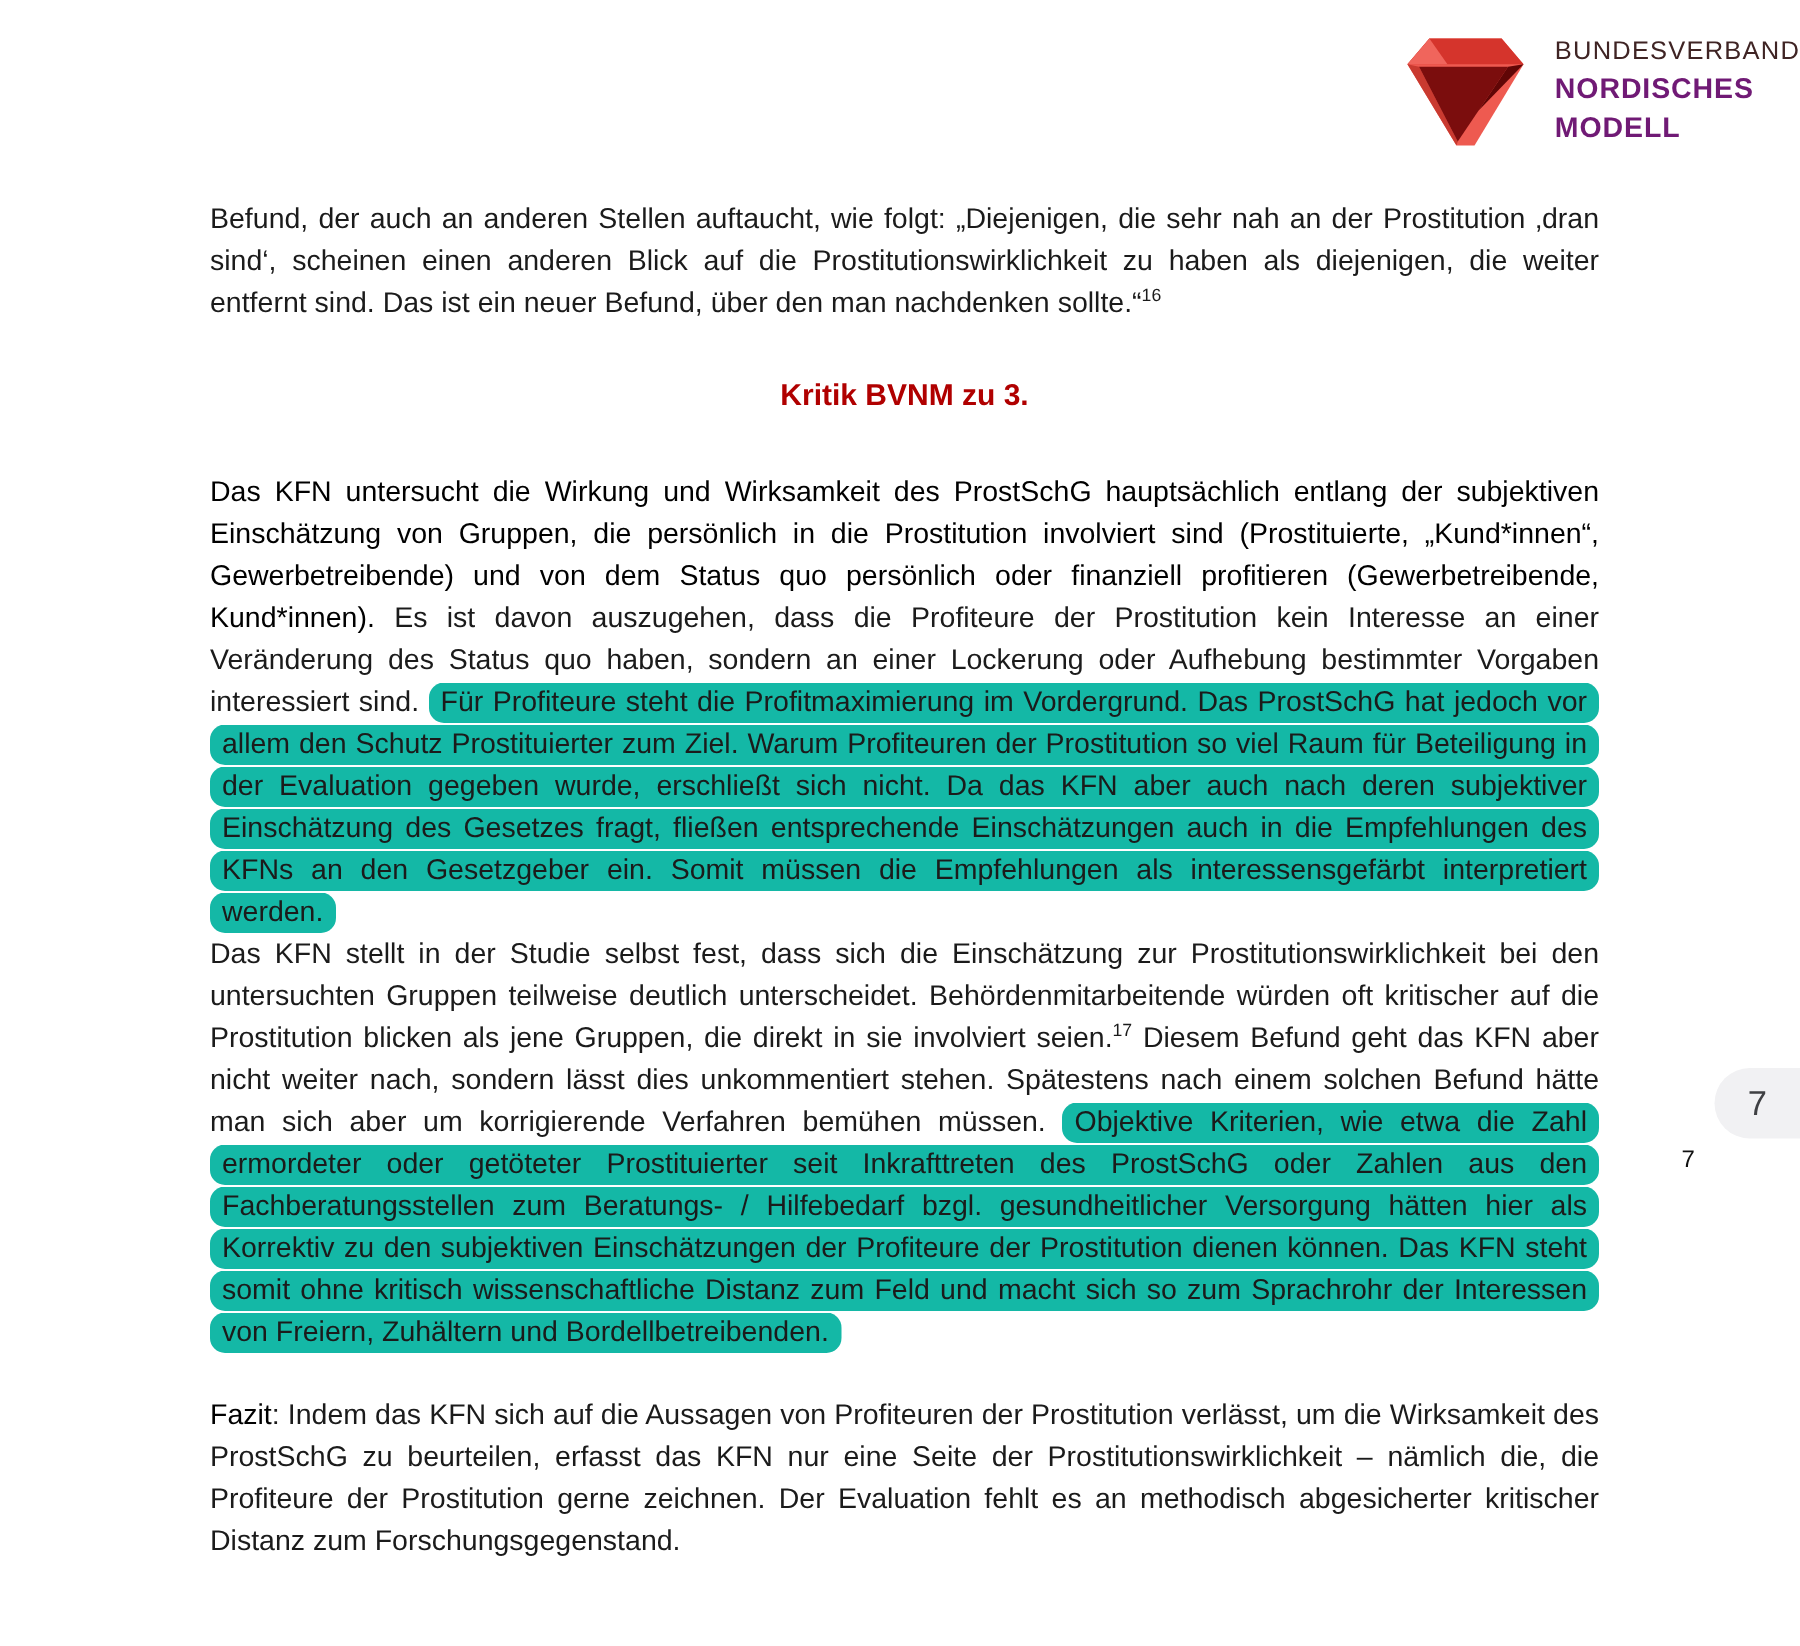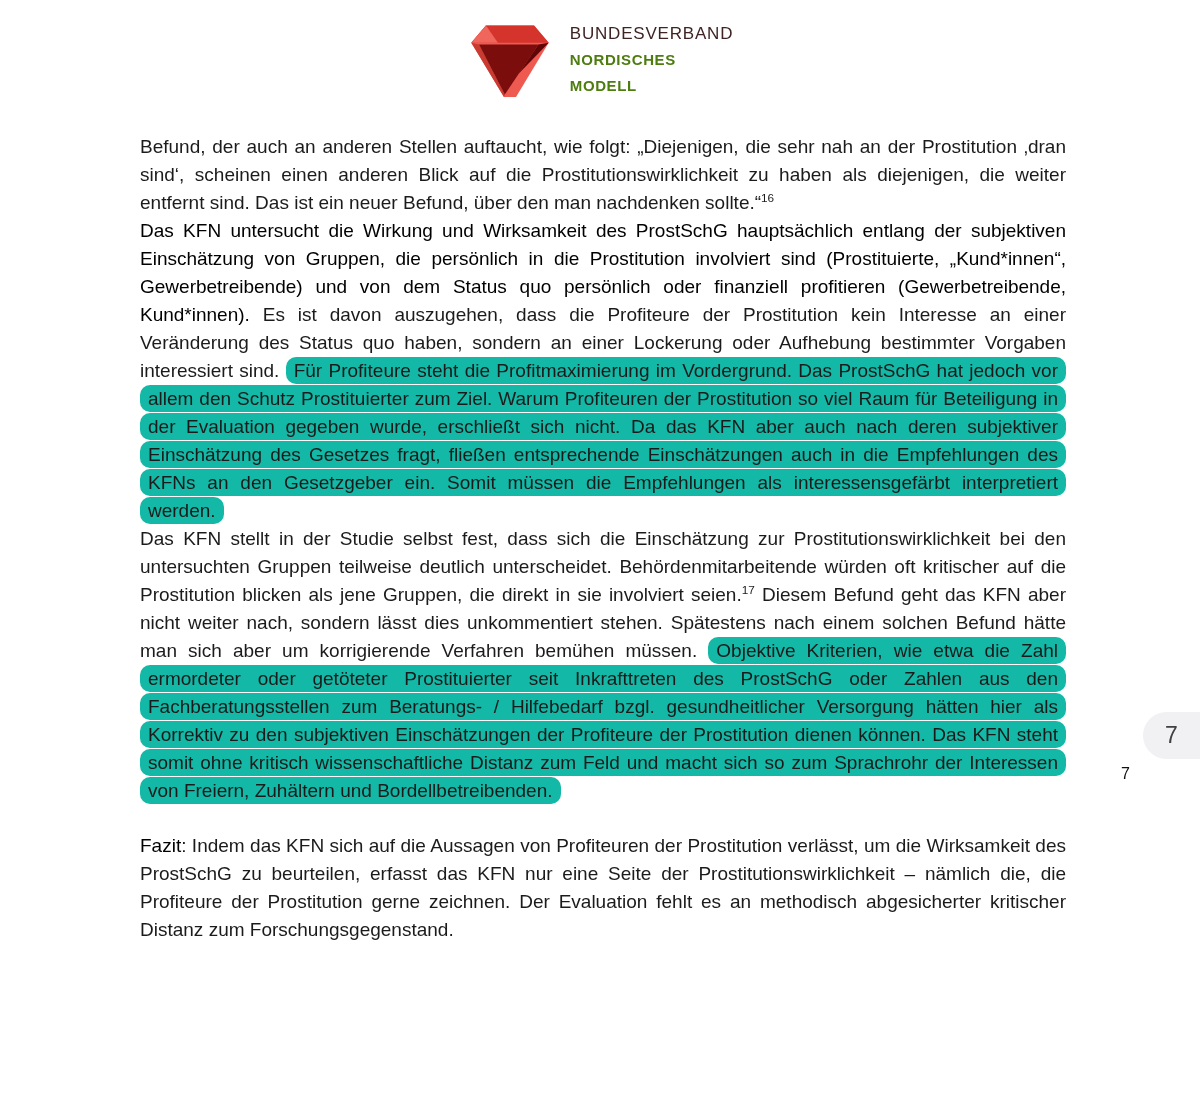--- a/index.html
+++ b/index.html
@@ -6,32 +6,32 @@
   .page{
     position:relative;
     width:1200px;height:1097px;
     background:#ffffff;
     overflow:hidden;
     font-family:"Liberation Sans","DejaVu Sans",sans-serif;
     color:#1b1b1b;
   }
   
   .logo{
-    display:flex;justify-content:center;align-items:center;
+    display:flex;justify-content:flex-end;align-items:center;
     gap:17px;padding-top:12px;height:96px;
   }
   .logo-gem{width:86px;height:94px;flex:0 0 auto;}
   .logo-text{display:flex;flex-direction:column;justify-content:center;}
   .logo-line1{
     font-size:17px;font-weight:500;letter-spacing:0.8px;
     color:#3f2424;line-height:26px;
   }
   .logo-line2,.logo-line3{
-    font-size:15px;font-weight:700;letter-spacing:0.6px;
-    color:#4d7c0f;line-height:26px;
+    font-size:19px;font-weight:700;letter-spacing:0.6px;
+    color:#701a75;line-height:26px;
   }
   
   .content{
     width:926px;margin-left:140px;padding-top:25px;
     font-size:19px;line-height:28px;text-align:justify;
   }
   .content p{margin:0;}
   p.p-intro{margin-bottom:0;}
   h2.section-heading{
     margin:33px 0 37px 0;
@@ -84,20 +84,21 @@
       <div class="logo-line1">BUNDESVERBAND</div>
       <div class="logo-line2">NORDISCHES</div>
       <div class="logo-line3">MODELL</div>
     </div>
   </header>
 
   <main class="content">
 
     <p class="p-intro"><span>Befund, der auch an anderen Stellen auftaucht, wie folgt: „Diejenigen, die sehr nah an der Prostitution ‚dran sind‘, scheinen einen anderen Blick auf die Prostitutionswirklichkeit zu haben als diejenigen, die weiter entfernt sind. Das ist ein neuer Befund, über den man nachdenken sollte.“</span><sup>16</sup></p>
 
+    <h2 class="section-heading">Kritik BVNM zu 3.</h2>
 
     <p class="p-critique">
       <strong>Das KFN untersucht die Wirkung und Wirksamkeit des ProstSchG hauptsächlich entlang der subjektiven Einschätzung von Gruppen, die persönlich in die Prostitution involviert sind (Prostituierte, „Kund*innen“, Gewerbetreibende) und von dem Status quo persönlich oder finanziell profitieren (Gewerbetreibende, Kund*innen).</strong>
       <span>Es ist davon auszugehen, dass die Profiteure der Prostitution kein Interesse an einer Veränderung des Status quo haben, sondern an einer Lockerung oder Aufhebung bestimmter Vorgaben interessiert sind.</span>
       <mark>Für Profiteure steht die Profitmaximierung im Vordergrund. Das ProstSchG hat jedoch vor allem den Schutz Prostituierter zum Ziel. Warum Profiteuren der Prostitution so viel Raum für Beteiligung in der Evaluation gegeben wurde, erschließt sich nicht. Da das KFN aber auch nach deren subjektiver Einschätzung des Gesetzes fragt, fließen entsprechende Einschätzungen auch in die Empfehlungen des KFNs an den Gesetzgeber ein. Somit müssen die Empfehlungen als interessensgefärbt interpretiert werden.</mark>
     </p>
 
     <p class="p-analysis"><span>Das KFN stellt in der Studie selbst fest, dass sich die Einschätzung zur Prostitutionswirklichkeit bei den untersuchten Gruppen teilweise deutlich unterscheidet. Behördenmitarbeitende würden oft kritischer auf die Prostitution blicken als jene Gruppen, die direkt in sie involviert seien.</span><sup>17</sup>
       <span>Diesem Befund geht das KFN aber nicht weiter nach, sondern lässt dies unkommentiert stehen. Spätestens nach einem solchen Befund hätte man sich aber um korrigierende Verfahren bemühen müssen.</span>
       <mark>Objektive Kriterien, wie etwa die Zahl ermordeter oder getöteter Prostituierter seit Inkrafttreten des ProstSchG oder Zahlen aus den Fachberatungsstellen zum Beratungs- / Hilfebedarf bzgl. gesundheitlicher Versorgung hätten hier als Korrektiv zu den subjektiven Einschätzungen der Profiteure der Prostitution dienen können. Das KFN steht somit ohne kritisch wissenschaftliche Distanz zum Feld und macht sich so zum Sprachrohr der Interessen von Freiern, Zuhältern und Bordellbetreibenden.</mark>

